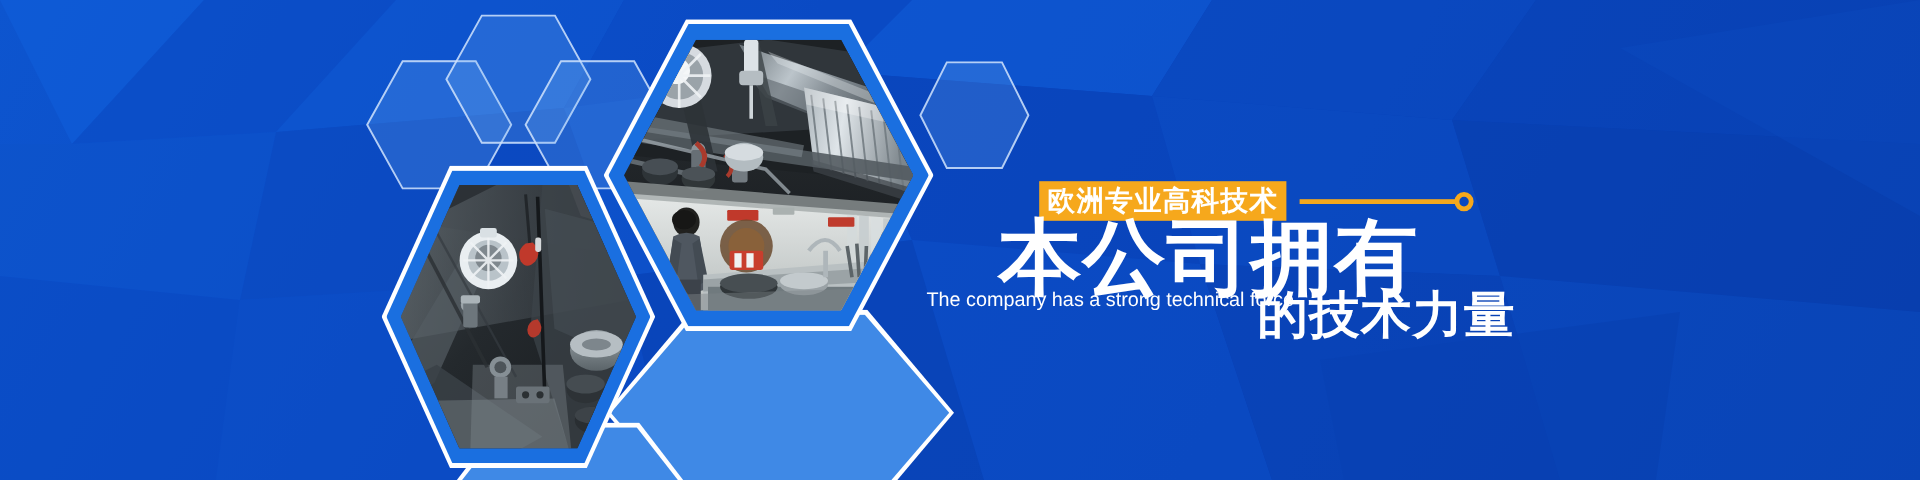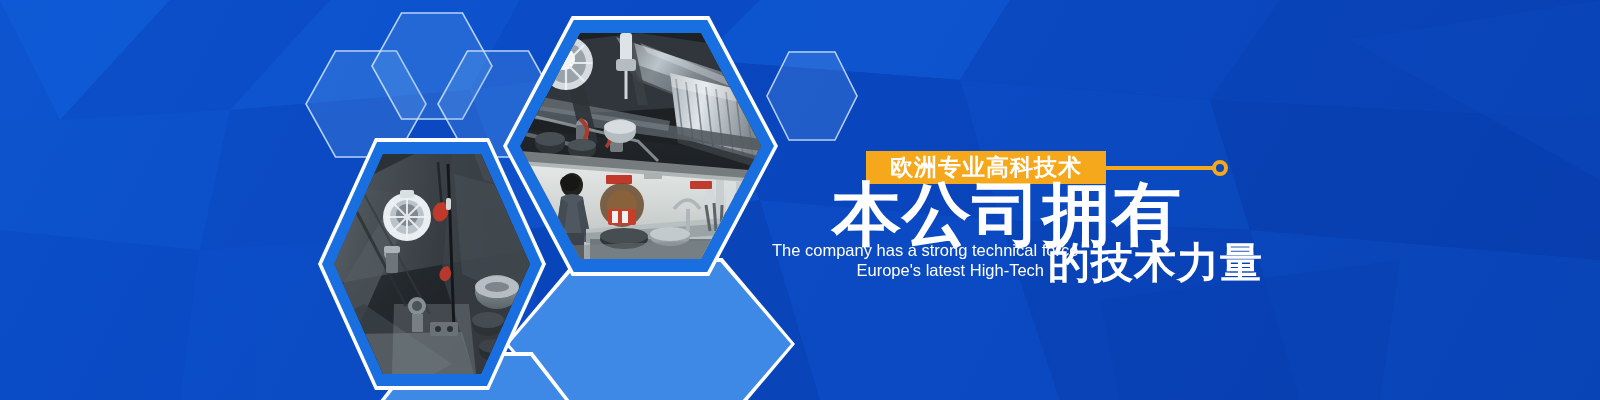--- a/index.html
+++ b/index.html
@@ -56,21 +56,21 @@
   .copy { position:absolute; left:772px; top:140px; width:520px; height:160px; }
 
   .tagline-row { position:absolute; left:94px; top:11px; height:33px; display:flex; align-items:center; }
   .tagline {
     background:#f6a81c;
     color:#ffffff;
     font-size:23px;
     font-weight:bold;
     letter-spacing:1px;
     line-height:33px;
-    padding:0 24px;
+    padding:0 7px;
     white-space:nowrap;
     height:33px;
   }
   .tagline-line { position:absolute; left:311px; top:26px; width:133px; height:4px; background:#f6a81c; }
   .tagline-dot {
     position:absolute; left:440px; top:20px;
     width:16px; height:16px; border-radius:50%;
     border:4px solid #f6a81c; background:transparent;
   }
 
@@ -372,19 +372,18 @@
       <div class="tagline">欧洲专业高科技术</div>
     </div>
     <div class="tagline-line"></div>
     <div class="tagline-dot"></div>
 
     <div class="headline-main">本公司拥有</div>
 
 
     <div class="sub-en">
       <span>The company has a strong technical force</span>
-      <span>Europe's latest High-Tech</span>
     </div>
 
     <div class="headline-sub">的技术力量</div>
   </div>
 
 </div>
 
 </body></html>

